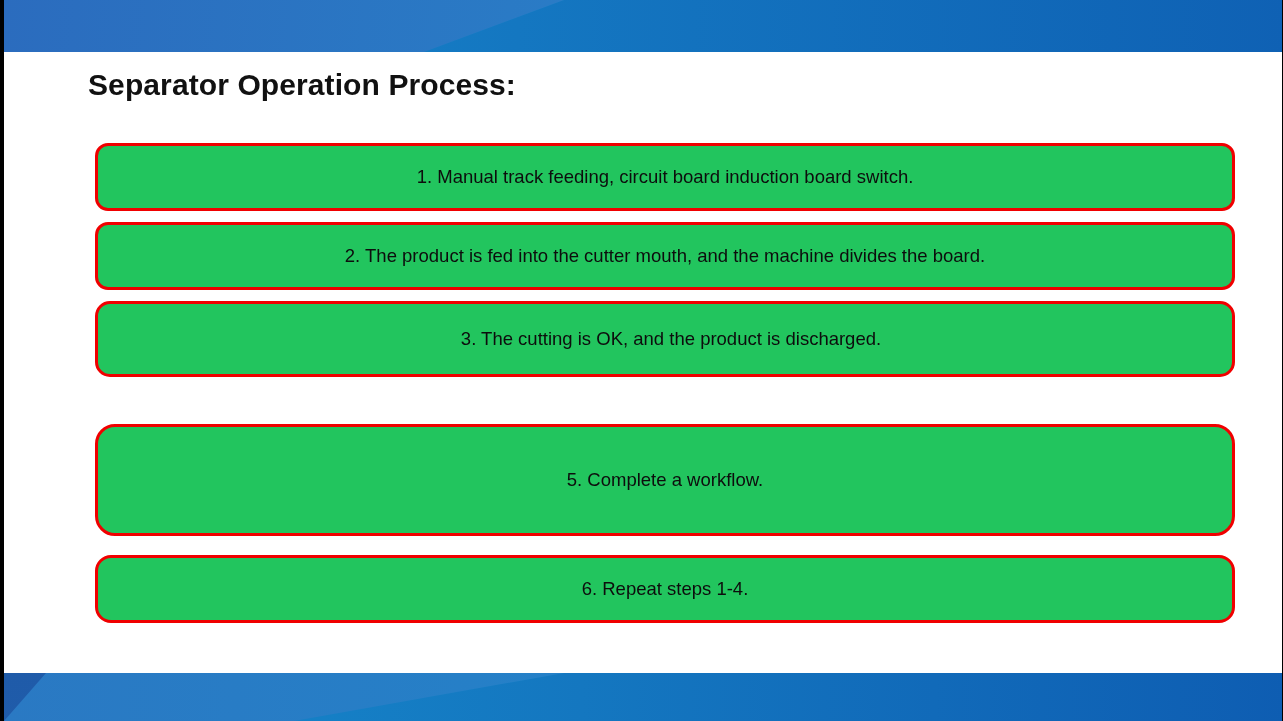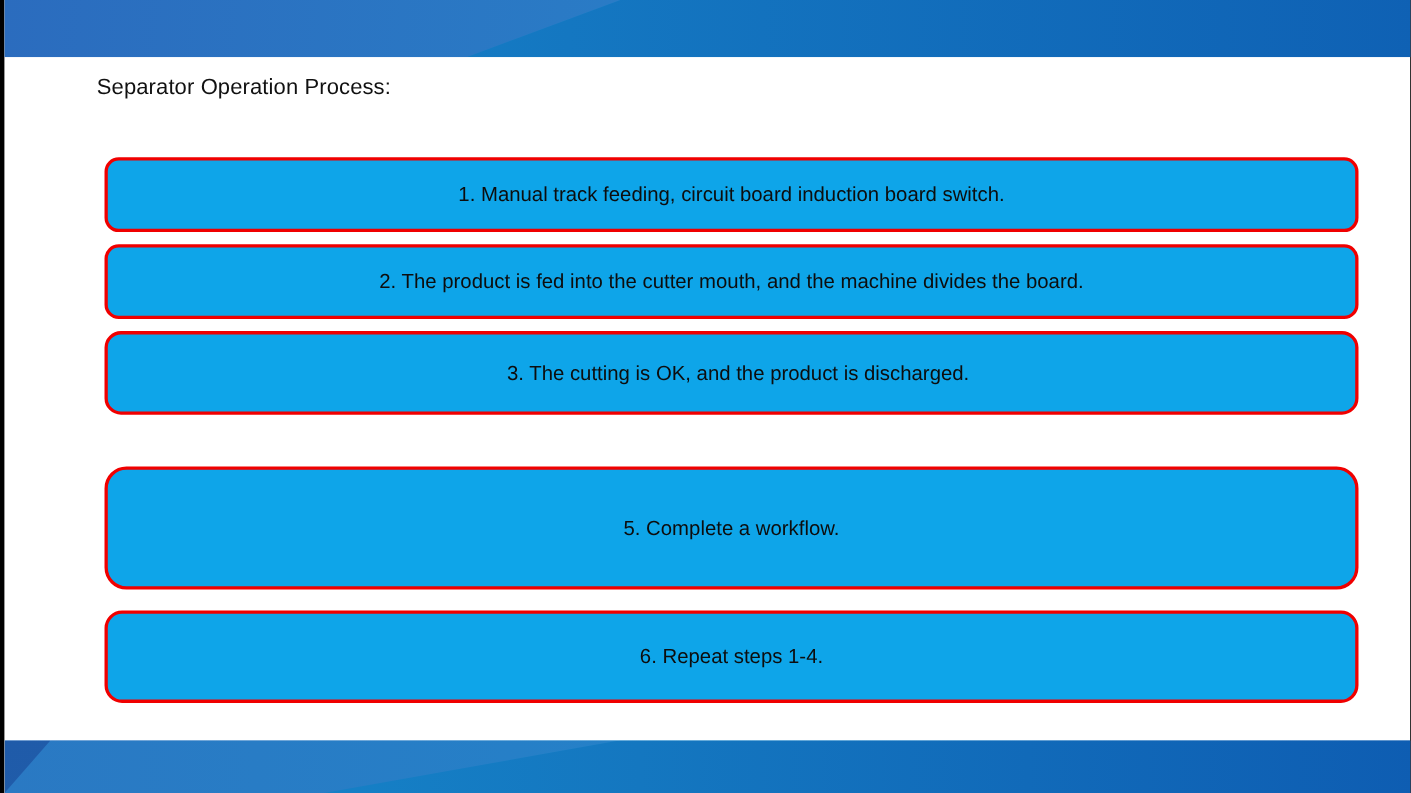--- a/index.html
+++ b/index.html
@@ -80,59 +80,59 @@
     inset: 0;
     background: linear-gradient(90deg, #1689cc 0%, #1477c0 45%, #0e5db2 100%);
     clip-path: polygon(560px 0, 1283px 0, 1283px 48px, 290px 48px);
   }
 
   
   .slide-title {
     position: absolute;
     left: 84px;
     top: 68px;
-    font-size: 20px;
-    font-weight: normal;
+    font-size: 30px;
+    font-weight: bold;
     color: #111111;
     letter-spacing: 0.1px;
     white-space: nowrap;
   }
 
   
   .steps {
     position: absolute;
     left: 91px;
     top: 143px;
     width: 1140px;
   }
   .step-box {
     position: relative;
     box-sizing: border-box;
     width: 1140px;
-    background: #0ea5e9;
+    background: #22c55e;
     border: 3px solid #f00000;
     display: flex;
     align-items: center;
     justify-content: center;
     margin-bottom: 11px;
   }
   .step-box .step-text {
     font-size: 18.5px;
     color: #0d0d0d;
     line-height: 1.25;
     text-align: center;
     padding: 0 14px;
   }
 
   .step-box.h1 { height: 68px;  border-radius: 13px; }
   .step-box.h2 { height: 68px;  border-radius: 13px; }
   .step-box.h3 { height: 76px;  border-radius: 15px; padding-left: 12px; }
   .step-box.h4 { height: 80px;  border-radius: 16px; }
   .step-box.h5 { height: 112px;  border-radius: 20px; margin-top: 47px; }
-  .step-box.h6 { height: 84px;  border-radius: 16px; margin-top: 19px; }
+  .step-box.h6 { height: 68px;  border-radius: 16px; margin-top: 19px; }
 </style>
 </head>
 <body>
 
 <div id="slide">
 
   <div class="banner-top">
     <div class="layer-base"></div>
     <div class="layer-wedge"></div>
     <div class="layer-wedge2"></div>

